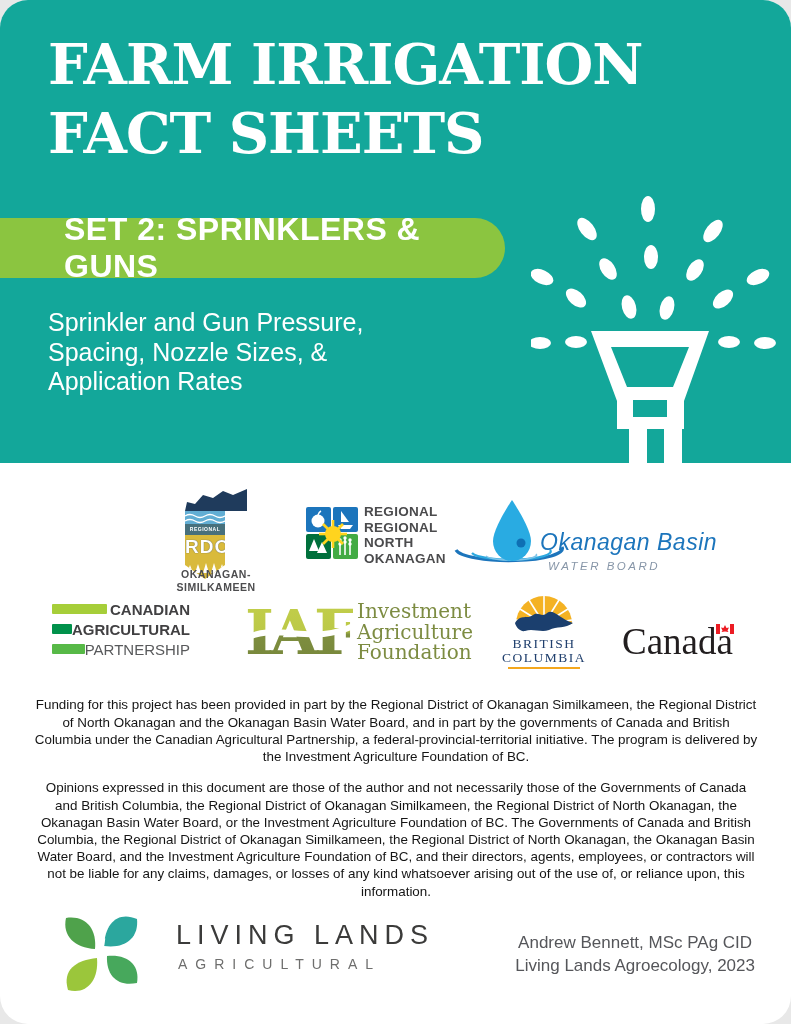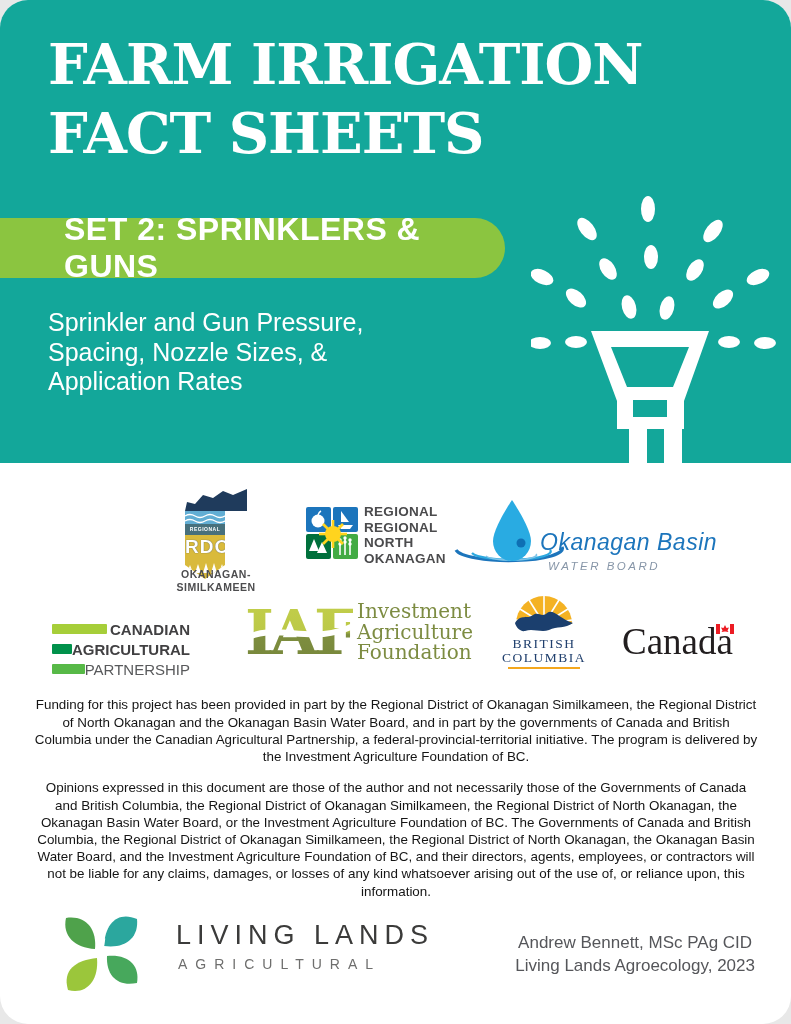--- a/index.html
+++ b/index.html
@@ -29,21 +29,21 @@
                 font-size:10.5px;font-weight:700;color:#4d4d4f;letter-spacing:0.5px;line-height:12.5px;}
   .rdno-grid{position:absolute;left:306px;top:507px;}
   .rdno-text{position:absolute;left:364px;top:504px;font-size:13.5px;font-weight:700;
              color:#4b4b4d;line-height:15.5px;letter-spacing:0.3px;}
   .obwb-art{position:absolute;left:450px;top:498px;}
   .obwb-name{position:absolute;left:540px;top:529px;font-style:italic;font-size:23px;
              color:#1c75bc;letter-spacing:0.5px;}
   .obwb-sub{position:absolute;left:548px;top:560px;font-style:italic;font-size:11.5px;
             color:#8796a8;letter-spacing:2.5px;}
   
-  .cap{position:absolute;left:52px;top:599px;width:138px;margin-top:20px;}
+  .cap{position:absolute;left:52px;top:599px;width:138px;}
   .cap .row{display:flex;align-items:center;height:20px;}
   .cap .bar{height:10px;border-radius:1px;}
   .cap .lbl{flex:1;text-align:right;font-size:15px;}
   .iaf-mark{position:absolute;left:247px;top:600px;}
   .iaf-text{position:absolute;left:357px;top:601px;font-family:"DejaVu Serif","Liberation Serif",serif;
             font-size:20px;color:#7d8c42;line-height:20.5px;}
   .bc{position:absolute;left:498px;top:593px;width:92px;text-align:center;}
   .bc .name{font-family:"Liberation Serif",serif;font-size:13.5px;letter-spacing:1.5px;
             color:#21406e;line-height:13.5px;}
   .bc .rule{width:72px;height:2px;background:#f4a71d;margin:3px auto 0;}

